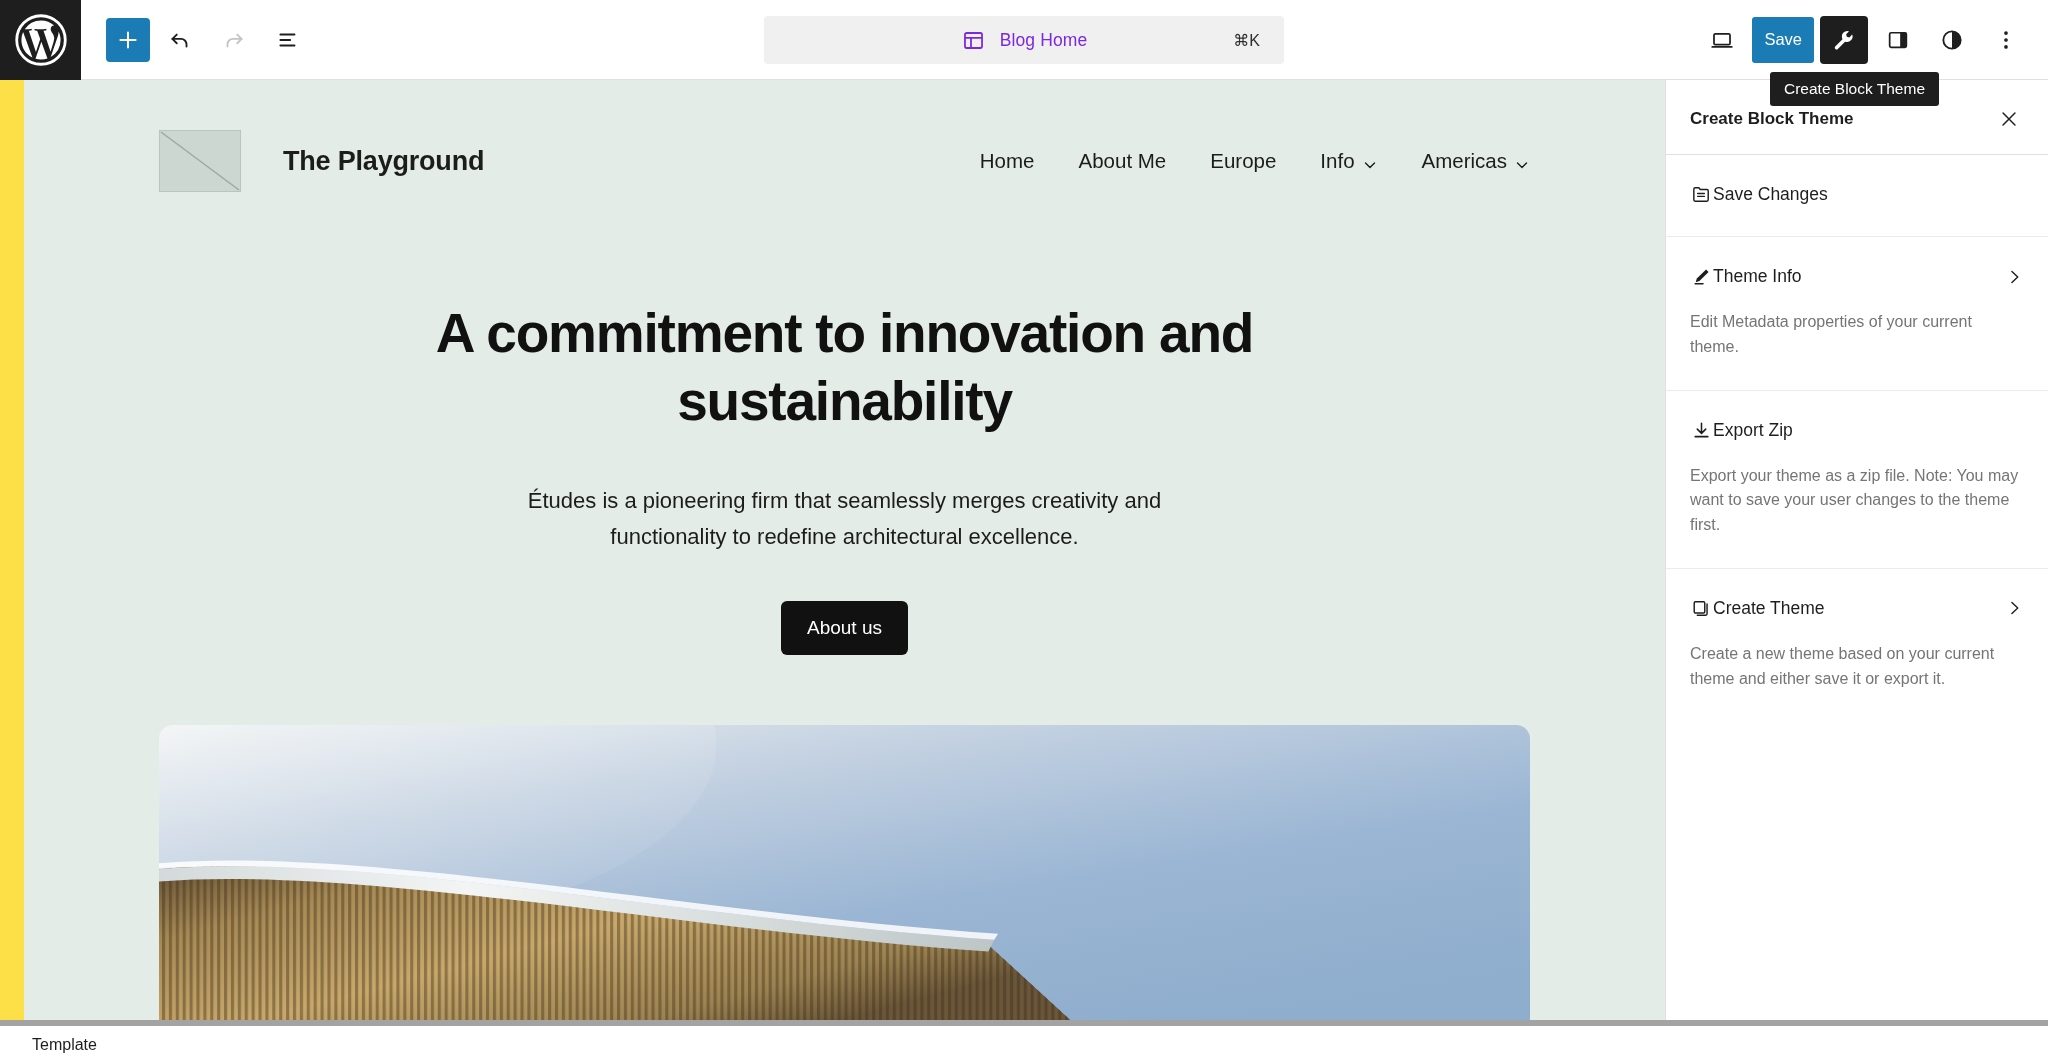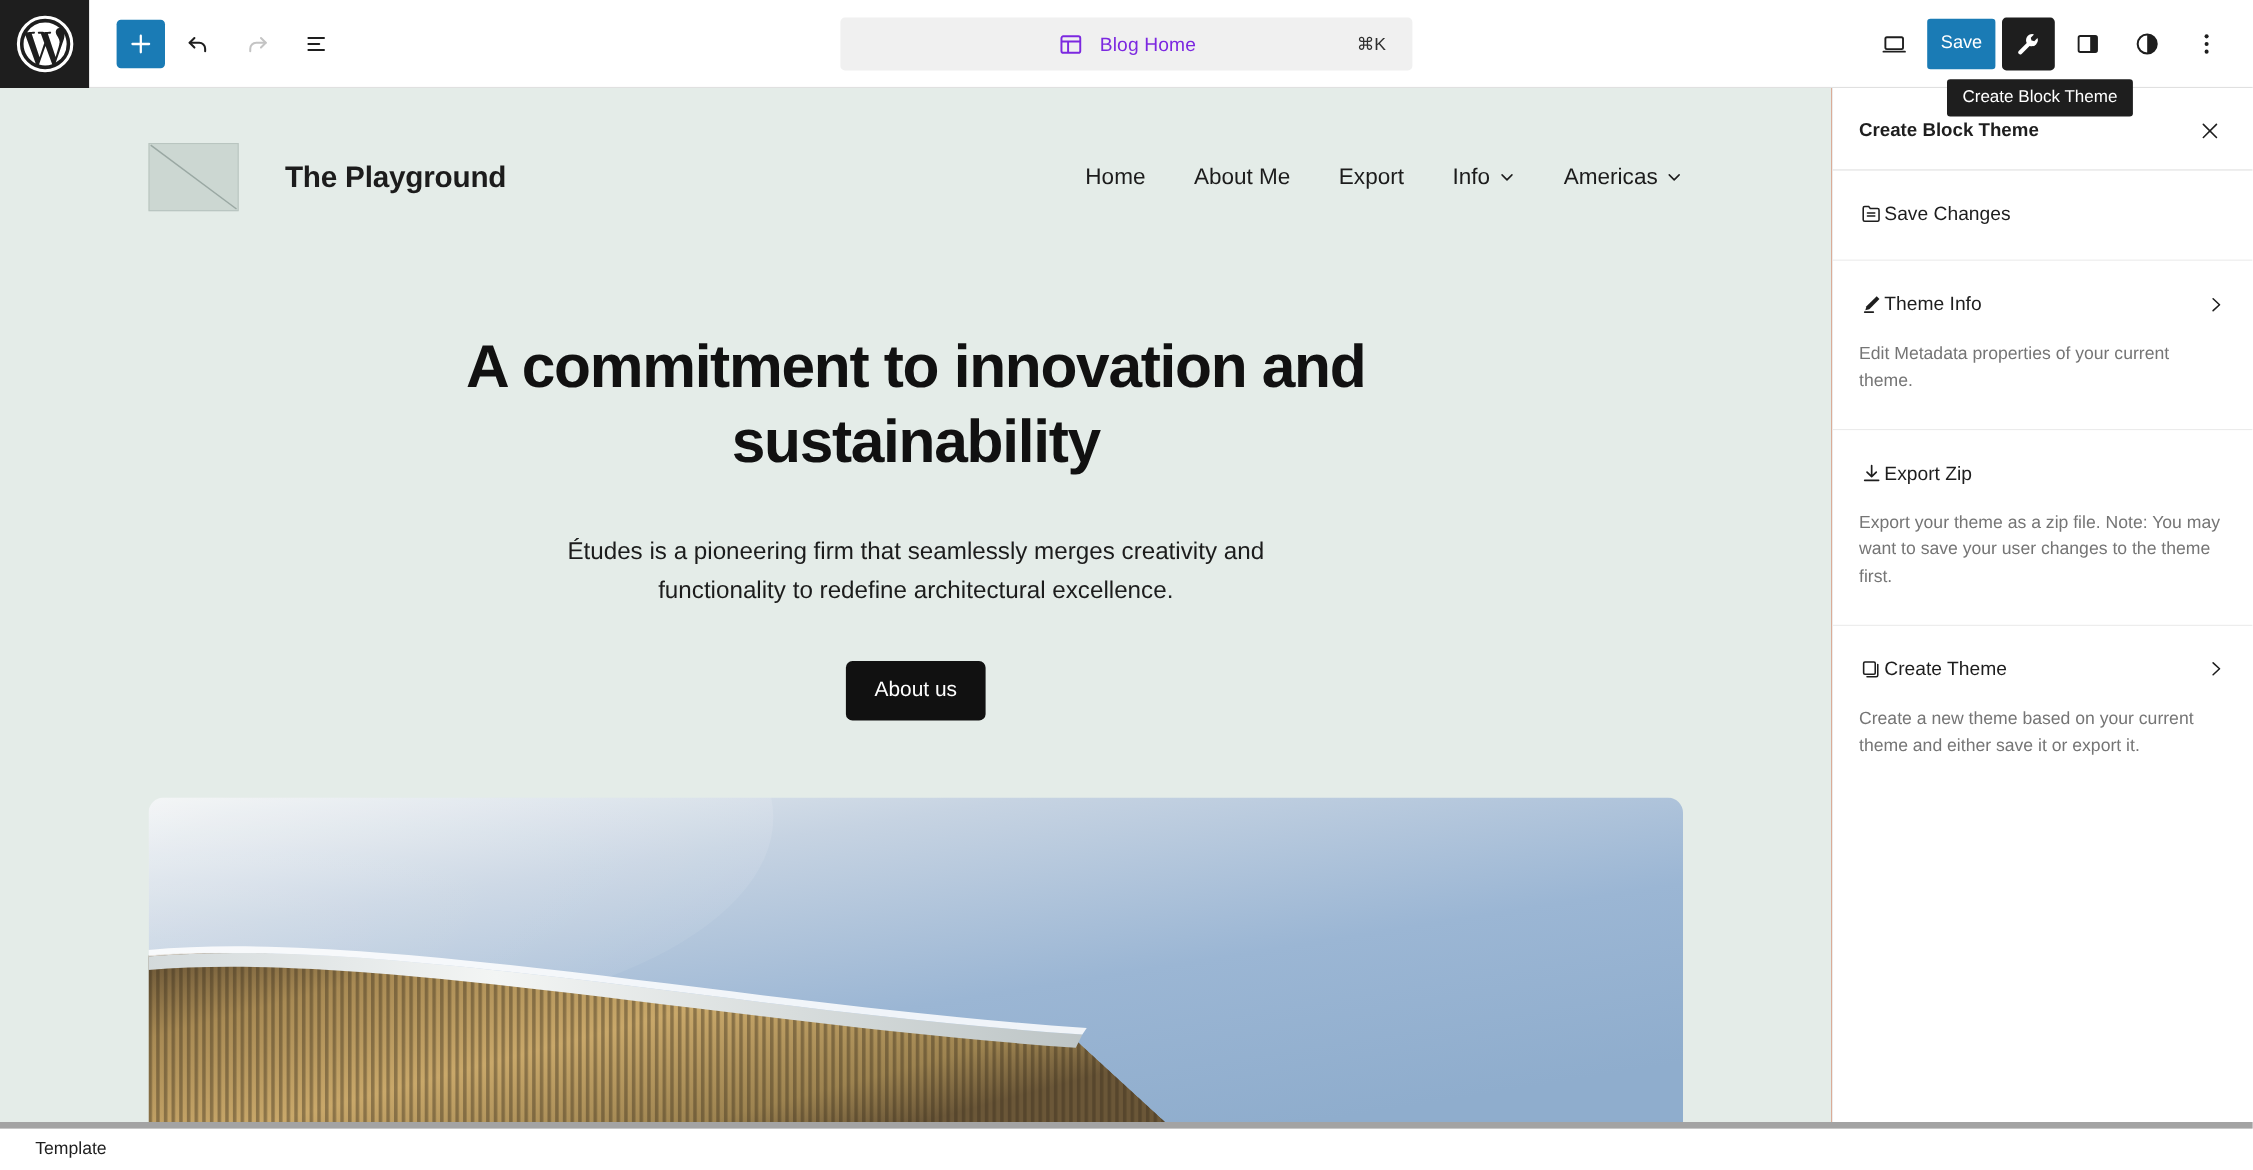--- a/index.html
+++ b/index.html
@@ -61,21 +61,21 @@
     position: absolute; top: 72px; left: 1770px;
     background: #1e1e1e; color: #fff; font-size: 15.5px;
     padding: 8px 14px; border-radius: 3px; white-space: nowrap; z-index: 40;
   }
 
   
   .body-row { flex: 1 1 auto; display: flex; min-height: 0; position: relative; }
 
   
   .canvas {
-    flex: 1 1 auto; background: #c2410c; overflow: hidden; position: relative;
+    flex: 1 1 auto; background: #fde047; overflow: hidden; position: relative; padding-left: 24px;
   }
   .site {
     width: 100%; height: 100%; background: #e4ece8; overflow: hidden;
     display: flex; flex-direction: column;
   }
   .site-header {
     display: flex; align-items: center; padding: 50px 135px 0 135px;
   }
   .logo-box {
     width: 82px; height: 62px; background: #ccd7d2;
@@ -84,21 +84,21 @@
   .logo-box svg { position: absolute; inset: 0; }
   .site-title {
     font-size: 27px; font-weight: bold; color: #1c1c1c;
     margin-left: 42px; letter-spacing: -.2px; cursor: pointer;
   }
   .site-nav {
     margin-left: auto; display: flex; align-items: center; gap: 44px;
   }
   .nav-item {
     font-size: 20.5px; color: #1c1c1c; cursor: pointer;
-    display: flex; align-items: center; gap: 7px; white-space: nowrap;
+    display: flex; align-items: flex-end; gap: 7px; white-space: nowrap;
   }
   .chev { display: inline-flex; }
 
   .hero { text-align: center; padding: 108px 150px 0 150px; }
   .hero h1 {
     font-size: 55px; font-weight: bold; line-height: 1.23; color: #111;
     letter-spacing: -1.2px; max-width: 900px; margin: 0 auto;
   }
   .hero p {
     margin: 48px auto 0 auto; font-size: 22px; line-height: 1.62;
@@ -252,21 +252,21 @@
           <div class="site-title">The Playground</div>
 
           <nav class="site-nav">
             <span class="nav-item">
               <span>Home</span>
             </span>
             <span class="nav-item">
               <span>About Me</span>
             </span>
             <span class="nav-item">
-              <span>Export</span>
+              <span>Europe</span>
             </span>
             <span class="nav-item">
               <span>Info</span>
               <span class="chev">
                 <svg width="16" height="16" viewBox="0 0 16 16" fill="none" aria-hidden="true">
                   <path d="M3.5 6l4.5 4.5L12.5 6" stroke="#1c1c1c" stroke-width="1.4" stroke-linecap="round" stroke-linejoin="round"></path>
                 </svg>
               </span>
             </span>
             <span class="nav-item">

